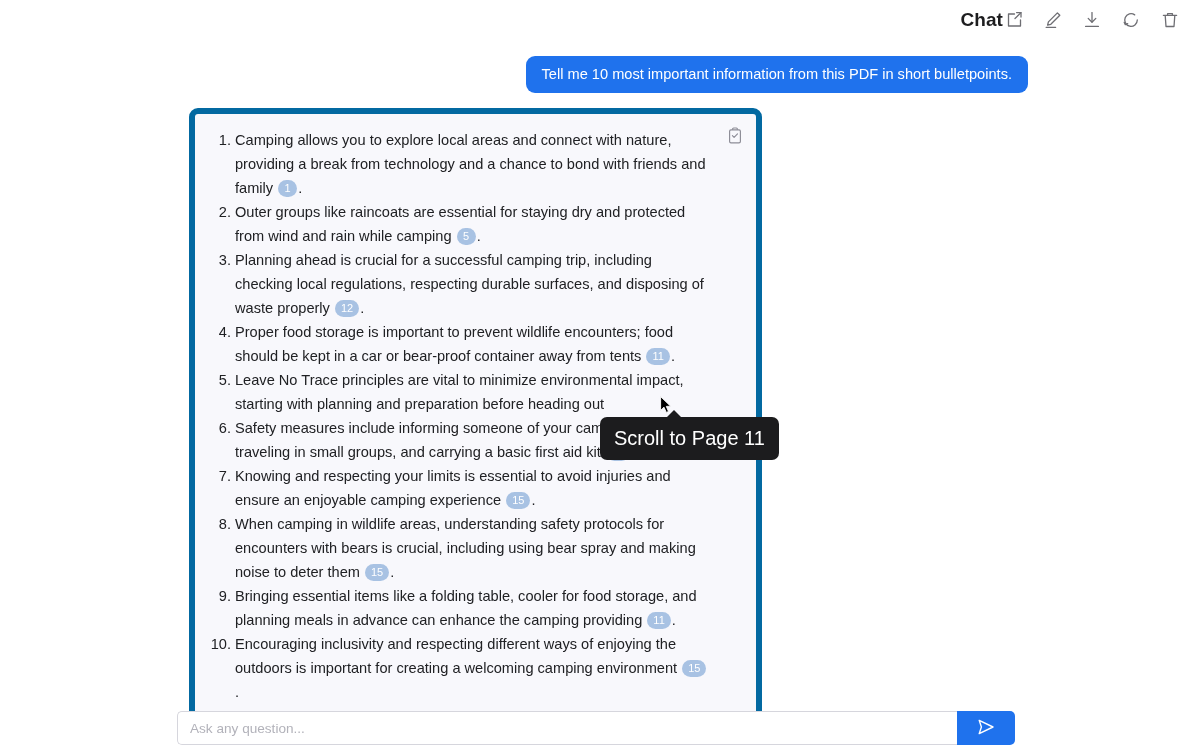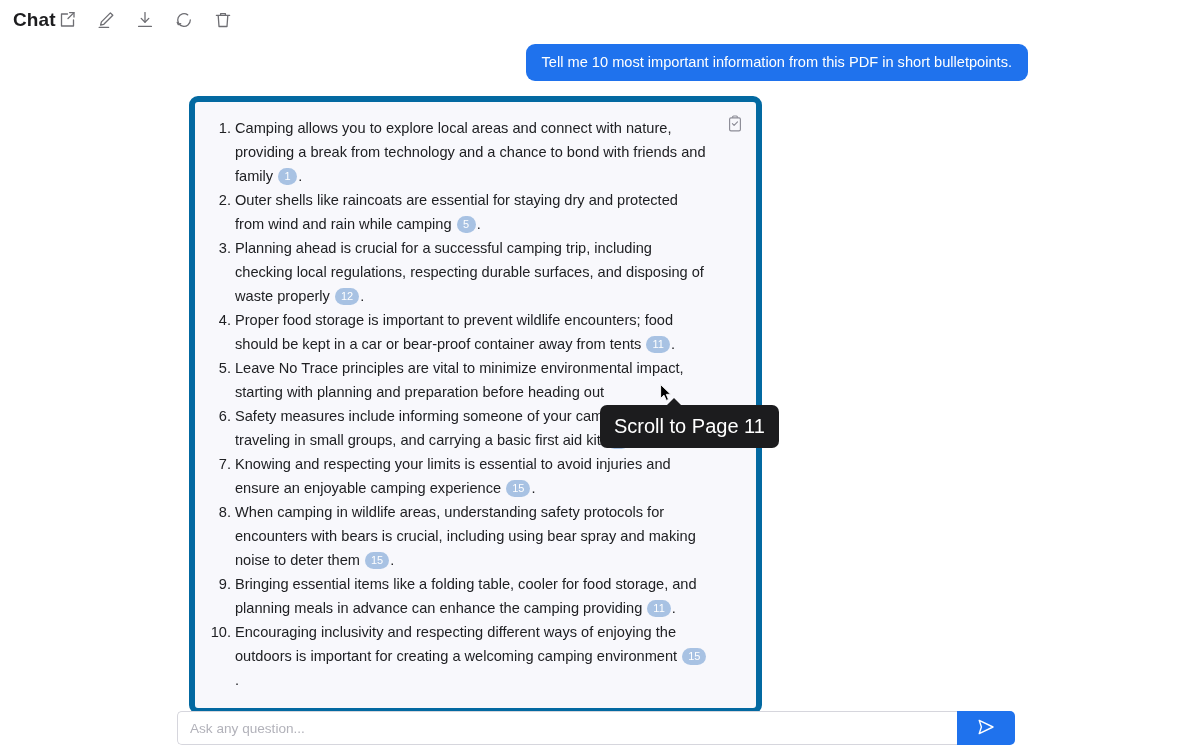--- a/index.html
+++ b/index.html
@@ -16,22 +16,22 @@
     background: #ffffff;
   }
 
   
   .header {
     position: absolute;
     top: 0; left: 0;
     width: 1200px; height: 40px;
     display: flex;
     align-items: center;
-    justify-content: flex-start;
-    padding: 0 2px 0 8px;
+    justify-content: flex-end;
+    padding: 0 14px 0 8px;
   }
   .header-title {
     font-size: 19px;
     font-weight: bold;
     color: #1d1d1f;
     letter-spacing: 0.1px;
     padding-left: 5px;
   }
   .header-actions {
     display: flex;
@@ -43,21 +43,21 @@
     width: 22px; height: 22px;
     display: flex; align-items: center; justify-content: center;
     cursor: pointer;
     color: #6e6e73;
   }
   .icon-btn svg { display: block; }
 
   
   .chat-area {
     position: absolute;
-    top: 32px; left: 0;
+    top: 44px; left: 0;
     width: 1200px;
     height: 660px;
     padding: 0;
   }
 
   
   .user-row {
     position: absolute;
     top: 12px;
     left: 0; width: 1200px;
@@ -266,21 +266,21 @@
     <div class="answer-card">
       <div class="copy-icon" title="Copy">
         <svg width="18" height="18" viewBox="0 0 18 18" fill="none" stroke="currentColor" stroke-width="1.15">
           <rect x="3.6" y="2.8" width="10.8" height="13" rx="1.4"></rect>
           <path d="M6.6 2.8V2a1 1 0 0 1 1-1h2.8a1 1 0 0 1 1 1v.8" stroke-linejoin="round"></path>
           <path d="M6.4 8.6l1.7 1.8 3.4-3.6" stroke-linecap="round" stroke-linejoin="round"></path>
         </svg>
       </div>
       <ol class="answer-list">
           <li><span>Camping allows you to explore local areas and connect with nature, providing a break from technology and a chance to bond with friends and family</span> <span class="cite">1</span><span>.</span></li>
-          <li><span>Outer shells like raincoats are essential for staying dry and protected from wind and rain while camping</span> <span class="cite">5</span><span>.</span></li>
+          <li><span>Outer groups like raincoats are essential for staying dry and protected from wind and rain while camping</span> <span class="cite">5</span><span>.</span></li>
           <li><span>Planning ahead is crucial for a successful camping trip, including checking local regulations, respecting durable surfaces, and disposing of waste properly</span> <span class="cite">12</span><span>.</span></li>
           <li><span>Proper food storage is important to prevent wildlife encounters; food should be kept in a car or bear-proof container away from tents</span> <span class="cite">11</span><span>.</span></li>
           <li><span>Leave No Trace principles are vital to minimize environmental impact, starting with planning and preparation before heading out</span></li>
           <li><span>Safety measures include informing someone of your camping plans, traveling in small groups, and carrying a basic first aid kit</span> <span class="cite">15</span><span>.</span></li>
           <li><span>Knowing and respecting your limits is essential to avoid injuries and ensure an enjoyable camping experience</span> <span class="cite">15</span><span>.</span></li>
           <li><span>When camping in wildlife areas, understanding safety protocols for encounters with bears is crucial, including using bear spray and making noise to deter them</span> <span class="cite">15</span><span>.</span></li>
           <li><span>Bringing essential items like a folding table, cooler for food storage, and planning meals in advance can enhance the camping providing</span> <span class="cite">11</span><span>.</span></li>
           <li><span>Encouraging inclusivity and respecting different ways of enjoying the outdoors is important for creating a welcoming camping environment</span> <span class="cite">15</span><span>.</span></li>
         </ol>
     </div>

